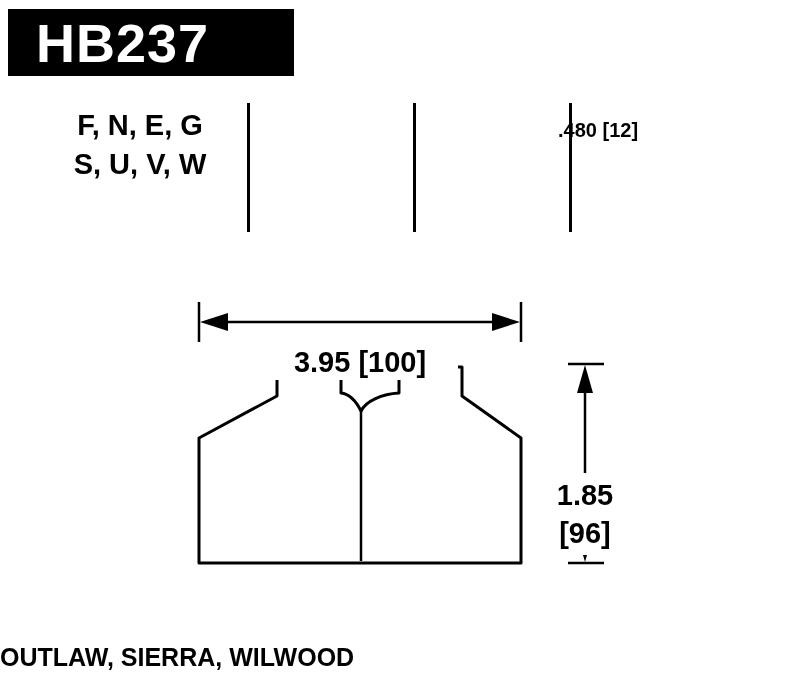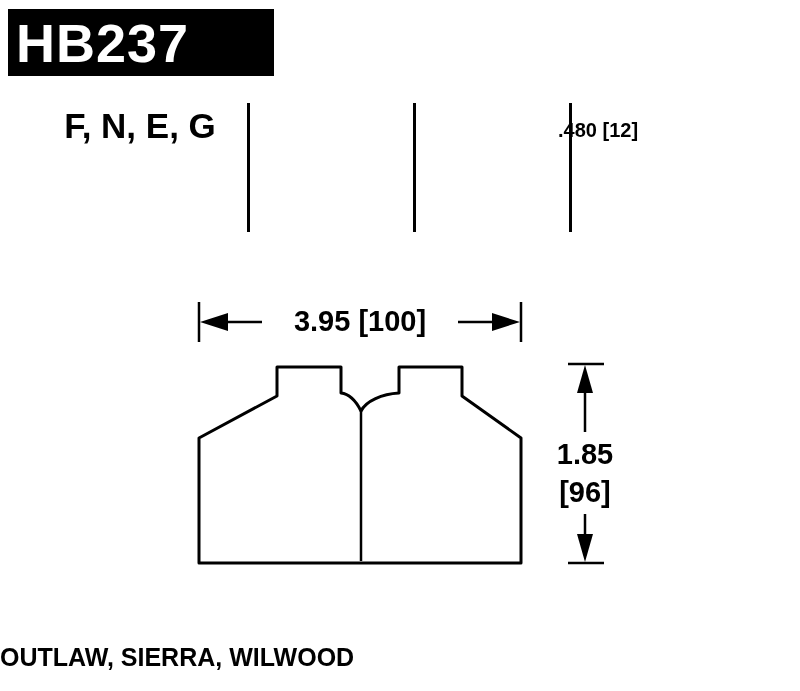--- a/index.html
+++ b/index.html
@@ -18,33 +18,33 @@
   .pn-box {
     position: absolute;
     left: 8px;
     top: 9px;
     width: 258px;
     height: 67px;
     background: #000000;
     color: #ffffff;
     display: flex;
     align-items: center;
-    padding-left: 8px;
+    padding-left: 28px;
     font-size: 54px;
     font-weight: bold;
     letter-spacing: 1px;
   }
   .compounds {
     position: absolute;
     left: 40px;
     top: 106px;
     width: 200px;
     text-align: center;
     font-weight: bold;
-    font-size: 35px;
+    font-size: 29px;
     line-height: 39px;
     color: #000000;
   }
   .vline {
     position: absolute;
     top: 103px;
     height: 129px;
     width: 3px;
     background: #000000;
   }
@@ -65,20 +65,21 @@
     left: 0;
     top: 0;
   }
   .dim-label {
     position: absolute;
     background: #ffffff;
     font-weight: bold;
     font-size: 29px;
     color: #000000;
     text-align: center;
+    margin-top: 41px;
   }
   .width-label {
     left: 262px;
     top: 303px;
     width: 196px;
     height: 36px;
     line-height: 36px;
   }
   .height-label {
     left: 541px;
@@ -102,20 +103,21 @@
 <body>
 
 <div class="page">
 
   <div class="pn-box">
     <span>HB237</span>
   </div>
 
   <div class="compounds">
     <div>F, N, E, G</div>
+    <div>S, U, V, W</div>
   </div>
 
   <div class="vline vl1"></div>
   <div class="vline vl2"></div>
   <div class="vline vl3"></div>
 
   <div class="thickness">
     <div>.480 [12]</div>
   </div>
 

